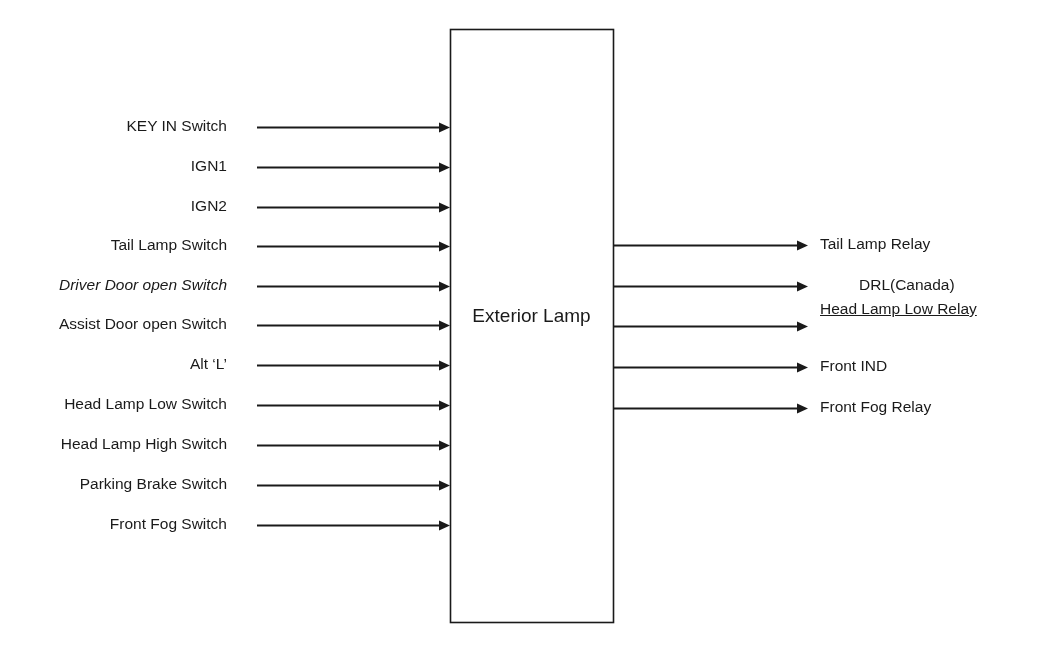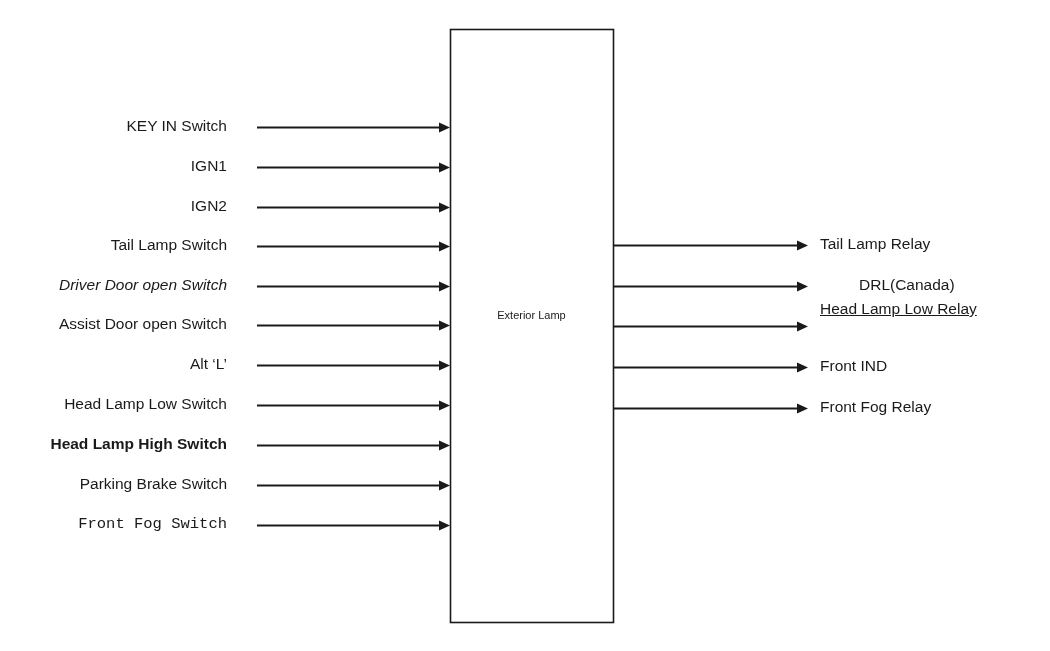--- a/index.html
+++ b/index.html
@@ -37,21 +37,21 @@
   .out-label {
     text-align: left;
     left: 820px;
   }
   .box-label {
     position: absolute;
     left: 450px;
     width: 163px;
     text-align: center;
     font-family: "Liberation Sans", sans-serif;
-    font-size: 11px;
+    font-size: 19px;
     color: #1a1a1a;
     line-height: 19px;
     white-space: nowrap;
   }
 </style>
 </head>
 <body>
 
 <div id="canvas">
 
@@ -99,23 +99,23 @@
 
   <div id="input-labels">
       <div class="label in-label" style="top: 117px;">KEY IN Switch</div>
       <div class="label in-label" style="top: 157px;">IGN1</div>
       <div class="label in-label" style="top: 197px;">IGN2</div>
       <div class="label in-label" style="top: 236px;">Tail Lamp Switch</div>
       <div class="label in-label" style="top: 276px; font-style: italic;">Driver Door open Switch</div>
       <div class="label in-label" style="top: 315px;">Assist Door open Switch</div>
       <div class="label in-label" style="top: 355px;">Alt ‘L’</div>
       <div class="label in-label" style="top: 395px;">Head Lamp Low Switch</div>
-      <div class="label in-label" style="top: 435px; font-weight: bold;">Head Lamp High Switch</div>
+      <div class="label in-label" style="top: 435px;">Head Lamp High Switch</div>
       <div class="label in-label" style="top: 475px;">Parking Brake Switch</div>
-      <div class="label in-label" style="top: 515px; font-family: Liberation Mono, monospace;">Front Fog Switch</div>
+      <div class="label in-label" style="top: 515px;">Front Fog Switch</div>
     </div>
 
   <div id="output-labels">
       <div class="label out-label" style="top: 235px;">Tail Lamp Relay</div>
       <div class="label out-label" style="top: 276px; margin-left: 39px;">DRL(Canada)</div>
       <div class="label out-label" style="top: 300px; text-decoration: underline;">Head Lamp Low Relay</div>
       <div class="label out-label" style="top: 357px;">Front IND</div>
       <div class="label out-label" style="top: 398px;">Front Fog Relay</div>
     </div>
 

